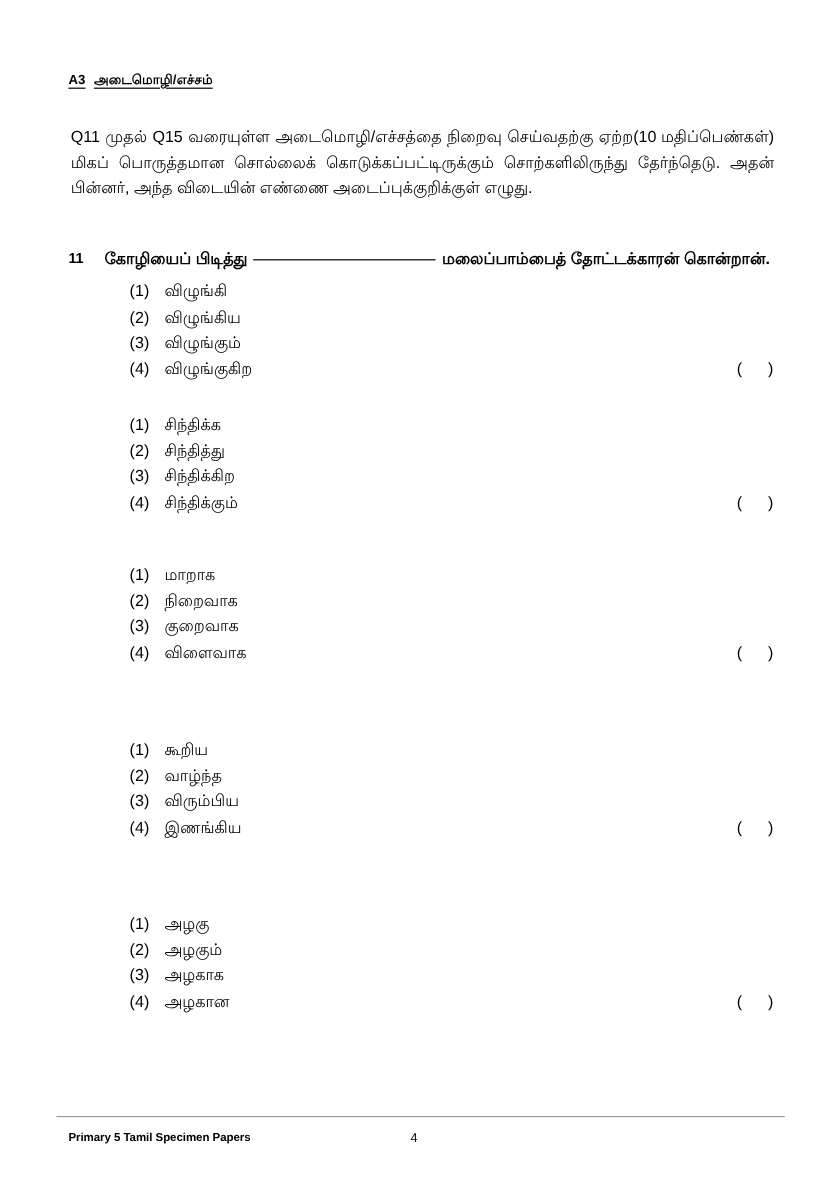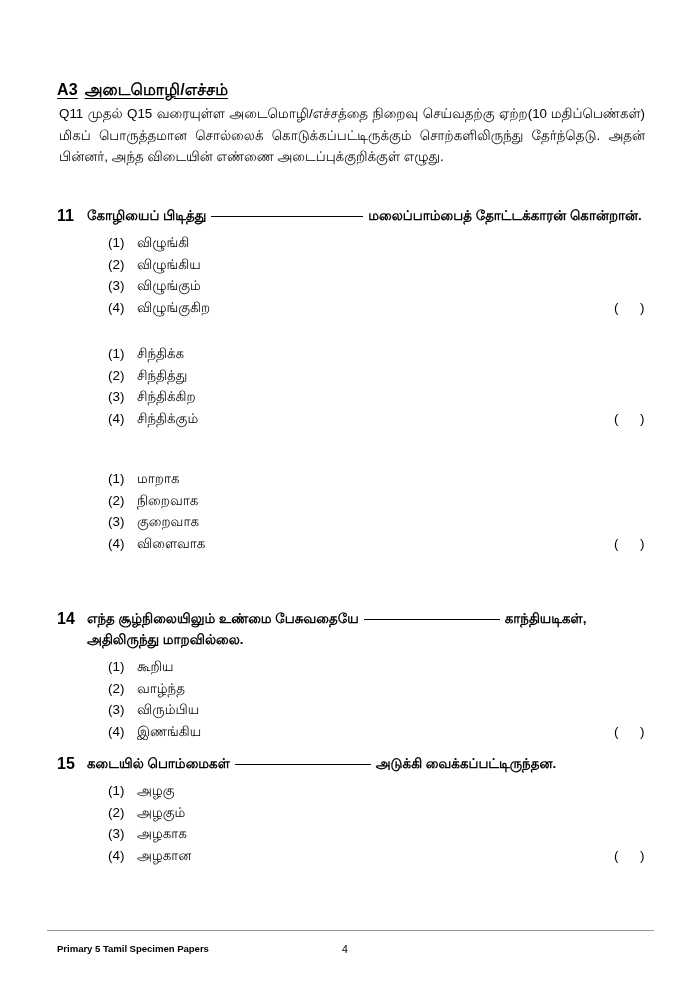--- a/index.html
+++ b/index.html
@@ -24,26 +24,25 @@
     width: 700px;
     height: 990px;
     box-sizing: border-box;
   }
 
   
   .section-head {
     position: absolute;
     left: 57px;
     top: 58px;
-    font-size: 16px;
+    font-size: 11px;
     font-weight: bold;
     letter-spacing: 0.1px;
     line-height: 18px;
     white-space: nowrap;
-    margin-top: 23px;
   }
   .section-head .underlined {
     text-decoration: underline;
     text-underline-offset: 3px;
   }
   .section-head .code {
     margin-right: 7px;
   }
 
   
@@ -74,21 +73,21 @@
     position: relative;
     font-size: 13.4px;
     line-height: 21px;
     padding-left: 30px;
   }
   .q-num {
     position: absolute;
     left: 0;
     top: 0;
     font-weight: bold;
-    font-size: 16px;
+    font-size: 12px;
     width: 22px;
   }
   .q-text {
     display: block;
     font-weight: bold;
   }
   .blank {
     display: inline-block;
     border-bottom: 1.3px solid #000;
     vertical-align: 3px;
@@ -202,37 +201,29 @@
   <div class="question" style="top:462px;">
     <ul class="options">
       <li class="opt"><span class="opt-key">(1)</span><span class="opt-val">மாறாக</span></li>
       <li class="opt"><span class="opt-key">(2)</span><span class="opt-val">நிறைவாக</span></li>
       <li class="opt"><span class="opt-key">(3)</span><span class="opt-val">குறைவாக</span></li>
       <li class="opt"><span class="opt-key">(4)</span><span class="opt-val">விளைவாக</span><span class="answer-box">(     )</span></li>
     </ul>
   </div>
 
   <div class="question" style="top:608px;">
-    <div class="q-stem">
-      <span class="q-num">14</span>
-      <span class="q-text"><span>எந்த சூழ்நிலையிலும் உண்மை பேசுவதையே</span><span class="blank w-mid"></span><span>காந்தியடிகள்,</span><br><span>அதிலிருந்து மாறவில்லை.</span></span>
-    </div>
     <ul class="options">
       <li class="opt"><span class="opt-key">(1)</span><span class="opt-val">கூறிய</span></li>
       <li class="opt"><span class="opt-key">(2)</span><span class="opt-val">வாழ்ந்த</span></li>
       <li class="opt"><span class="opt-key">(3)</span><span class="opt-val">விரும்பிய</span></li>
       <li class="opt"><span class="opt-key">(4)</span><span class="opt-val">இணங்கிய</span><span class="answer-box">(     )</span></li>
     </ul>
   </div>
 
   <div class="question" style="top:753px;">
-    <div class="q-stem">
-      <span class="q-num">15</span>
-      <span class="q-text"><span>கடையில் பொம்மைகள்</span><span class="blank w-mid"></span><span>அடுக்கி வைக்கப்பட்டிருந்தன.</span></span>
-    </div>
     <ul class="options">
       <li class="opt"><span class="opt-key">(1)</span><span class="opt-val">அழகு</span></li>
       <li class="opt"><span class="opt-key">(2)</span><span class="opt-val">அழகும்</span></li>
       <li class="opt"><span class="opt-key">(3)</span><span class="opt-val">அழகாக</span></li>
       <li class="opt"><span class="opt-key">(4)</span><span class="opt-val">அழகான</span><span class="answer-box">(     )</span></li>
     </ul>
   </div>
 
   <div class="footer-rule"></div>
   <div class="footer">

